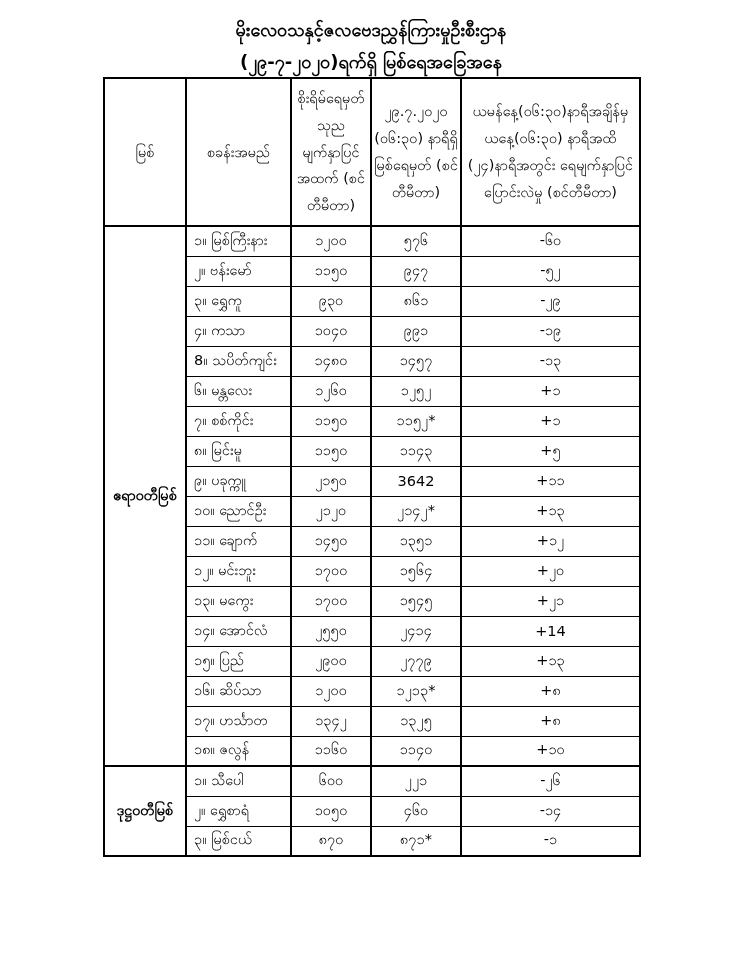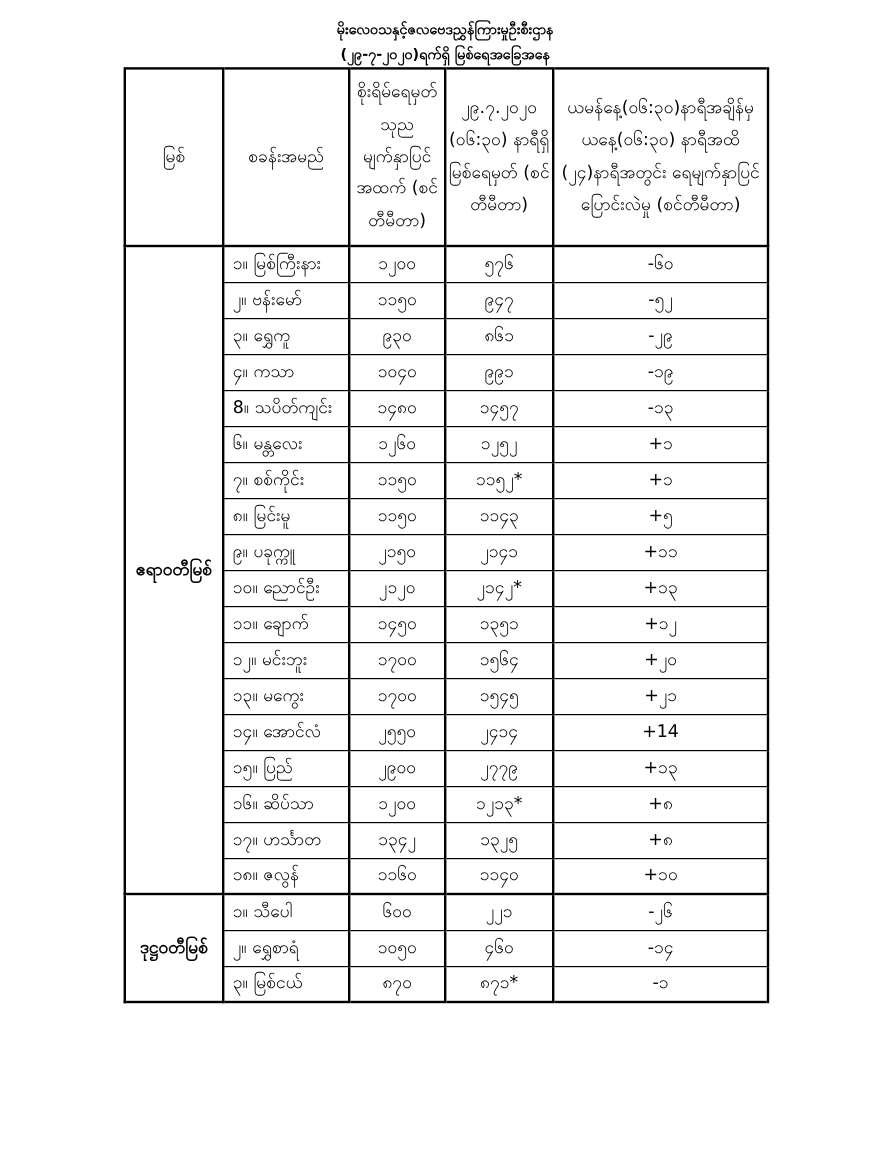--- a/index.html
+++ b/index.html
@@ -7,21 +7,21 @@
     width: 742px; height: 960px;
     background: #ffffff;
     color: #000000;
     font-family: "DejaVu Sans", sans-serif;
   }
   .page { width: 742px; height: 960px; padding-top: 14px; position: relative; }
 
   .title-block { text-align: center; }
   .title-line {
     font-weight: bold;
-    font-size: 12px;
+    font-size: 18px;
     line-height: 1.75;
   }
   .report-date {
     width: 639px;            
     text-align: right;
     font-weight: bold;
     font-size: 15px;
     margin-top: 4px;
     margin-bottom: 4px;
   }
@@ -134,21 +134,21 @@
         </tr>
         <tr>
           <td class="station-cell">၈။ မြင်းမူ</td>
           <td class="num-cell">၁၁၅၀</td>
           <td class="num-cell">၁၁၄၃</td>
           <td class="num-cell">+၅</td>
         </tr>
         <tr>
           <td class="station-cell">၉။ ပခုက္ကူ</td>
           <td class="num-cell">၂၁၅၀</td>
-          <td class="num-cell">၂၁၄၁</td>
+          <td class="num-cell">3642</td>
           <td class="num-cell">+၁၁</td>
         </tr>
         <tr>
           <td class="station-cell">၁၀။ ညောင်ဦး</td>
           <td class="num-cell">၂၁၂၀</td>
           <td class="num-cell">၂၁၄၂*</td>
           <td class="num-cell">+၁၃</td>
         </tr>
         <tr>
           <td class="station-cell">၁၁။ ချောက်</td>

